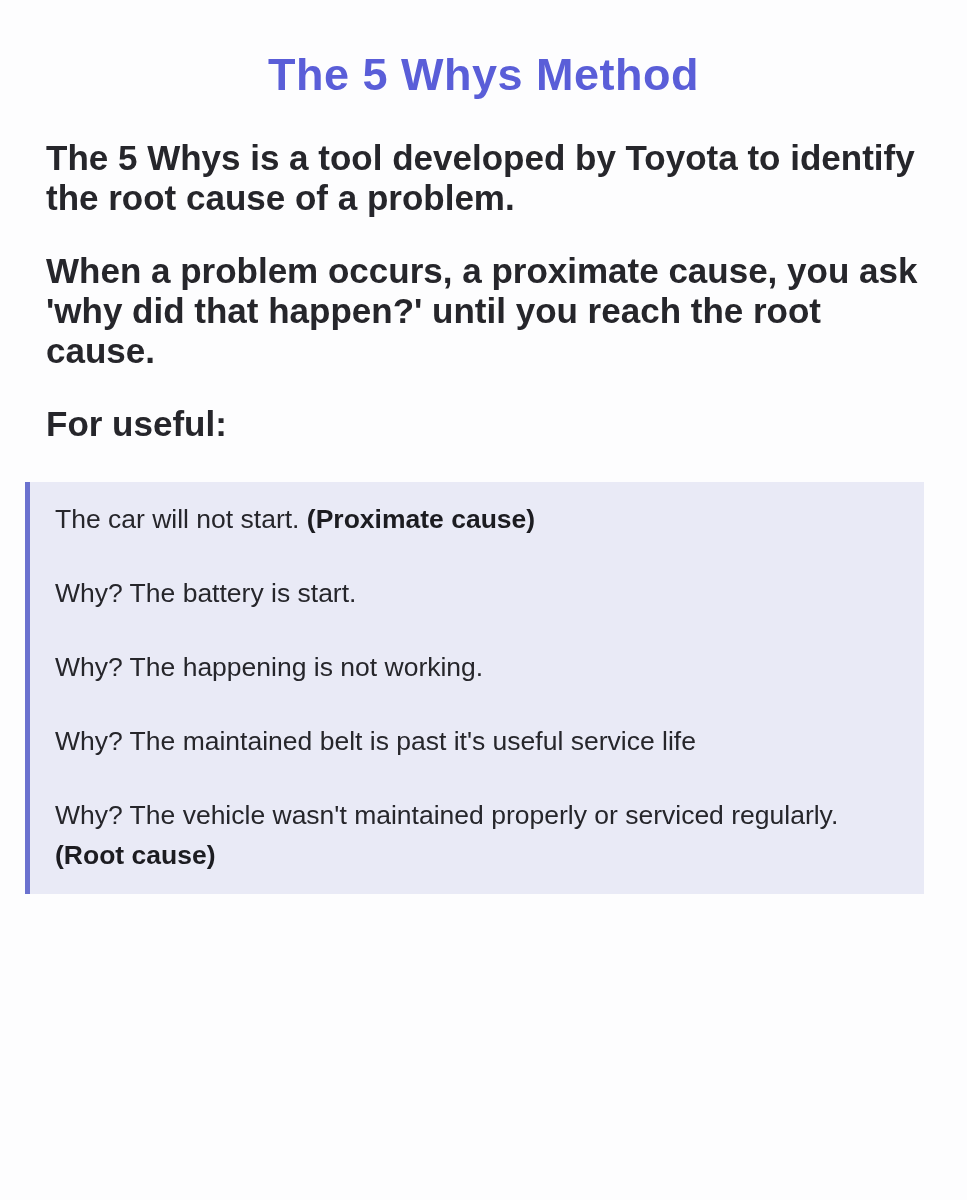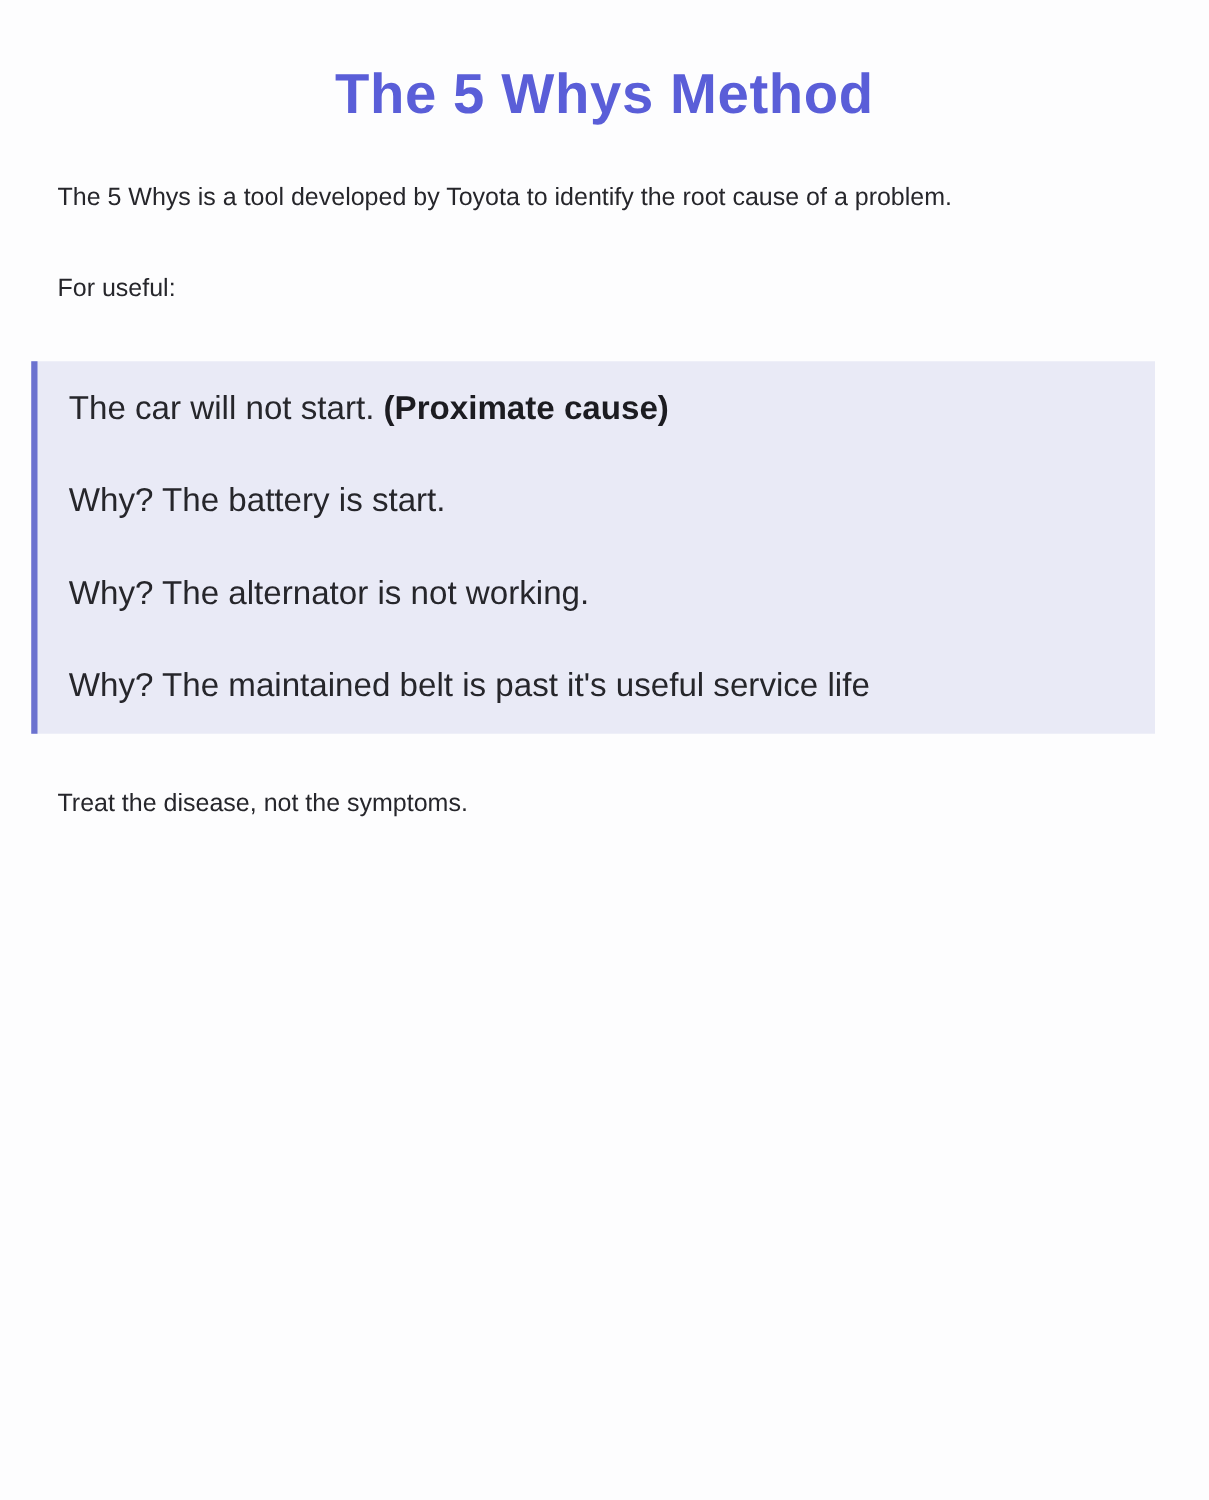--- a/index.html
+++ b/index.html
@@ -25,23 +25,23 @@
     margin: 18px 0 36px 0;
     text-align: center;
     font-size: 45px;
     font-weight: 700;
     letter-spacing: 0.5px;
     color: var(--title, #5a5ed8);
     line-height: 1.2;
   }
   p.body-par {
     margin: 0 0 33px 0;
-    font-size: 20px;
+    font-size: 35px;
     line-height: 40px;
-    font-weight: 400;
+    font-weight: 700;
     color: var(--body-text, #26262b);
   }
   blockquote.example-quote {
     margin: 38px -3px 36px -21px;
     padding: 17px 28px 19px 25px;
     background: var(--quote-background, #e9eaf6);
     border-left: 5px solid var(--quote-border, #6b72cf);
   }
   blockquote.example-quote p {
     margin: 0 0 34px 0;
@@ -60,31 +60,32 @@
 </style>
 </head>
 <body>
 
 <div class="page">
 
   <h1 class="page-title">The 5 Whys Method</h1>
 
   <p class="body-par">The 5 Whys is a tool developed by Toyota to identify the root cause of a problem.</p>
 
+  <p class="body-par">When a problem occurs, a proximate cause, you ask 'why did that happen?' until you reach the root cause.</p>
 
   <p class="body-par">For useful:</p>
 
   <blockquote class="example-quote">
     <p><span>The car will not start. </span><span class="emph">(Proximate cause)</span></p>
 
     <p>Why? The battery is start.</p>
 
-    <p>Why? The alternator is not working.</p>
+    <p>Why? The happening is not working.</p>
 
 
     <p>Why? The maintained belt is past it's useful service life</p>
 
+    <p><span>Why? The vehicle wasn't maintained properly or serviced regularly. </span><span class="emph">(Root cause)</span></p>
   </blockquote>
 
 
-  <p class="body-par">Treat the disease, not the symptoms.</p>
 
 </div>
 
 </body></html>

